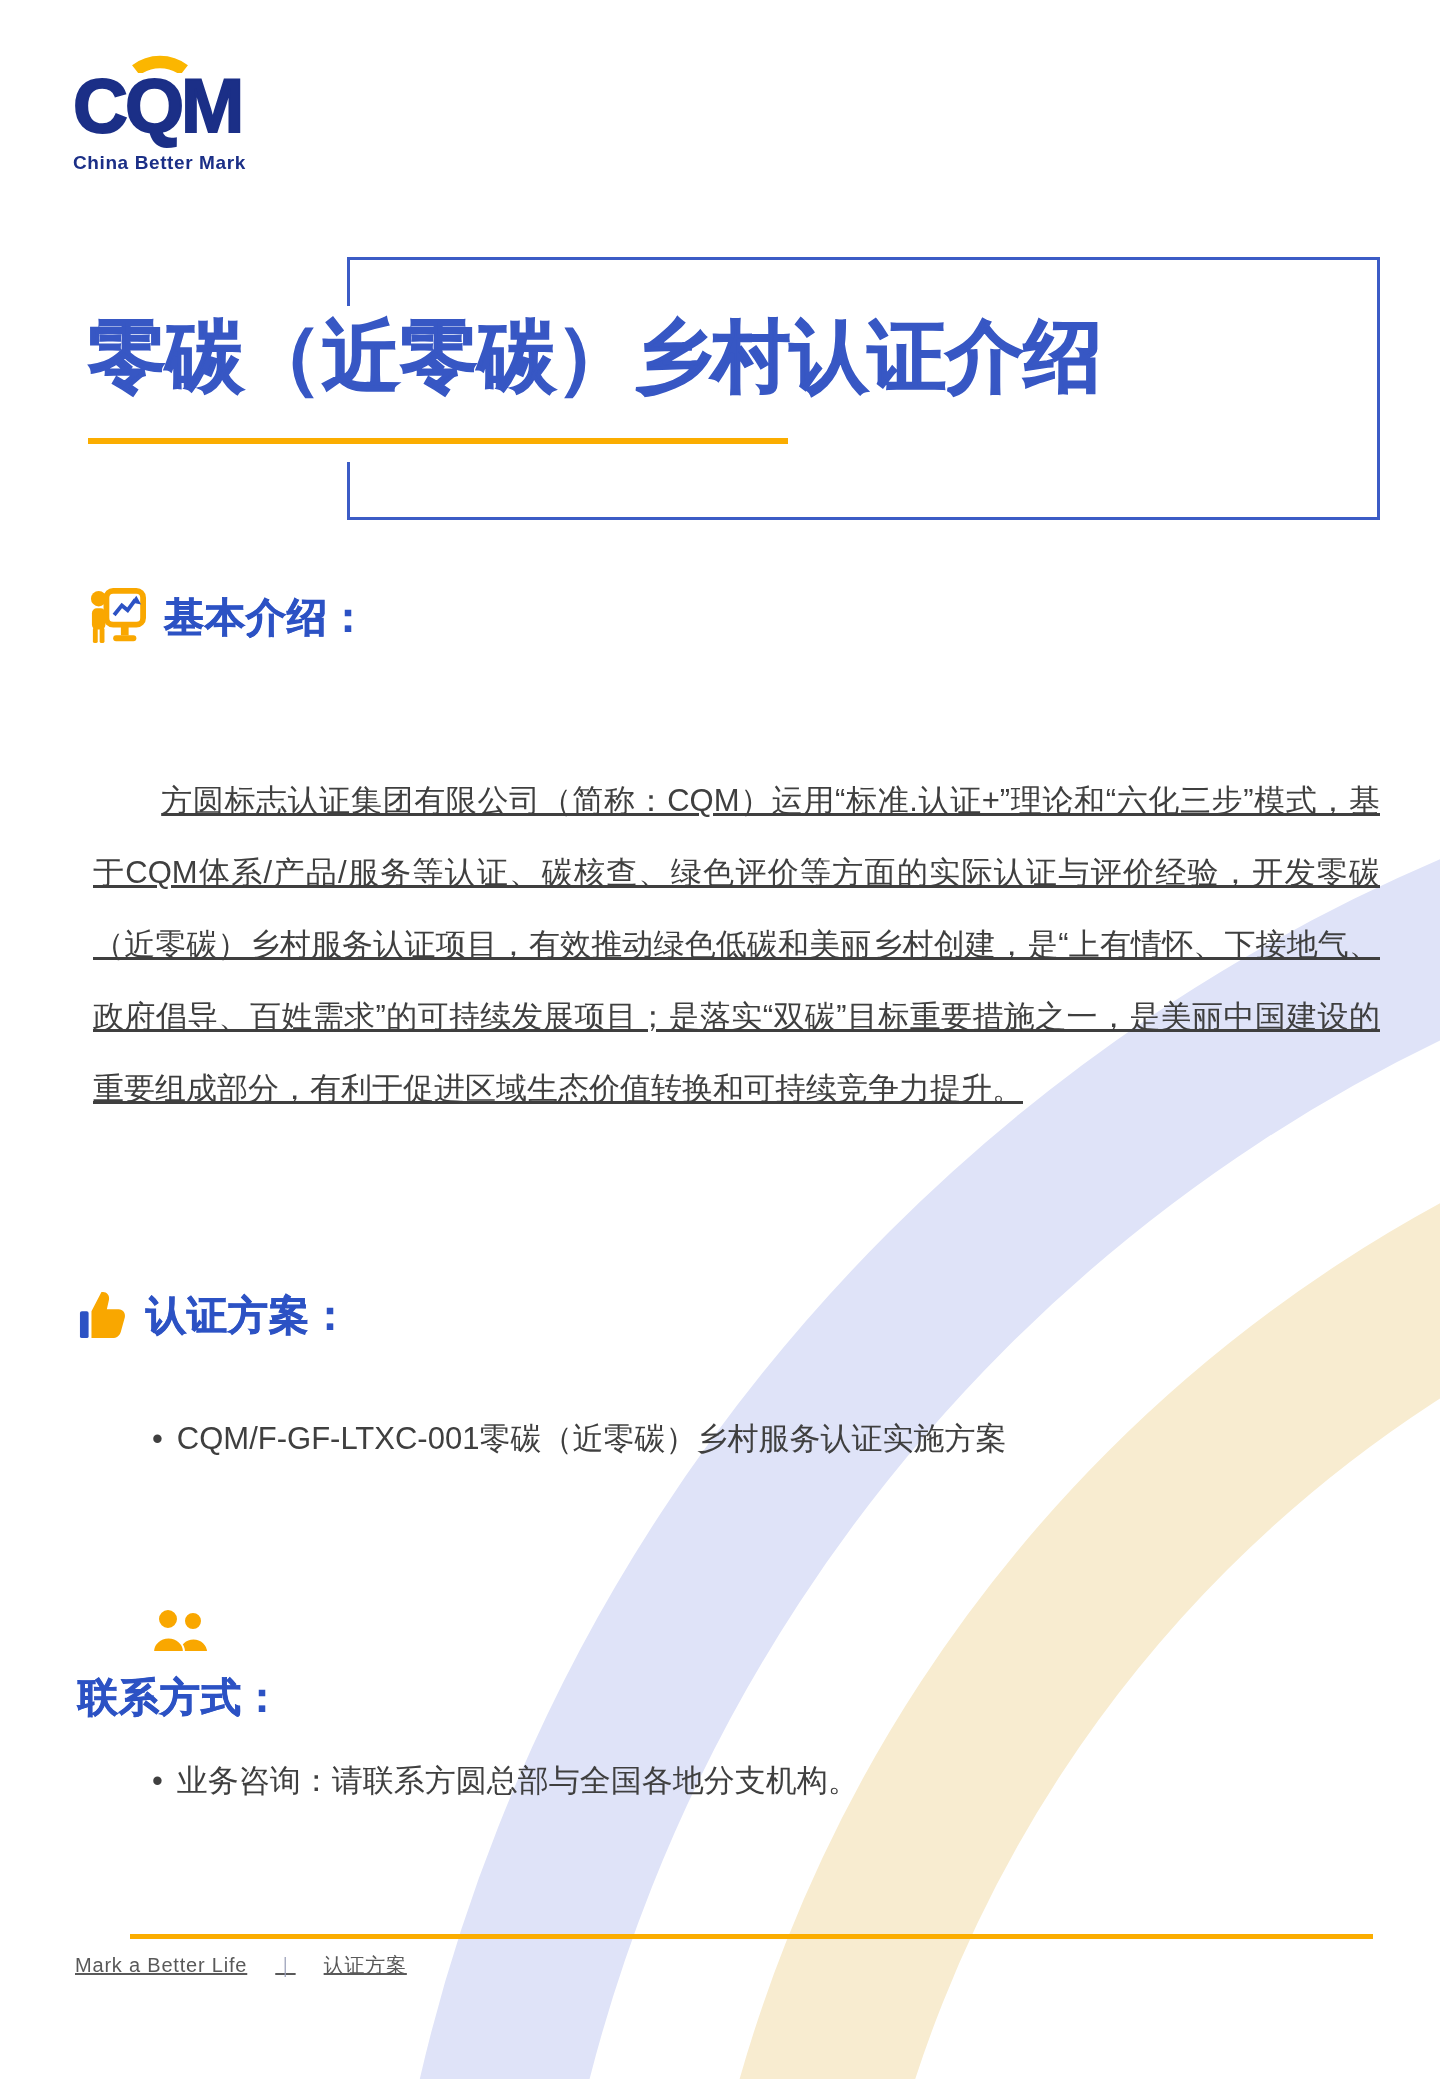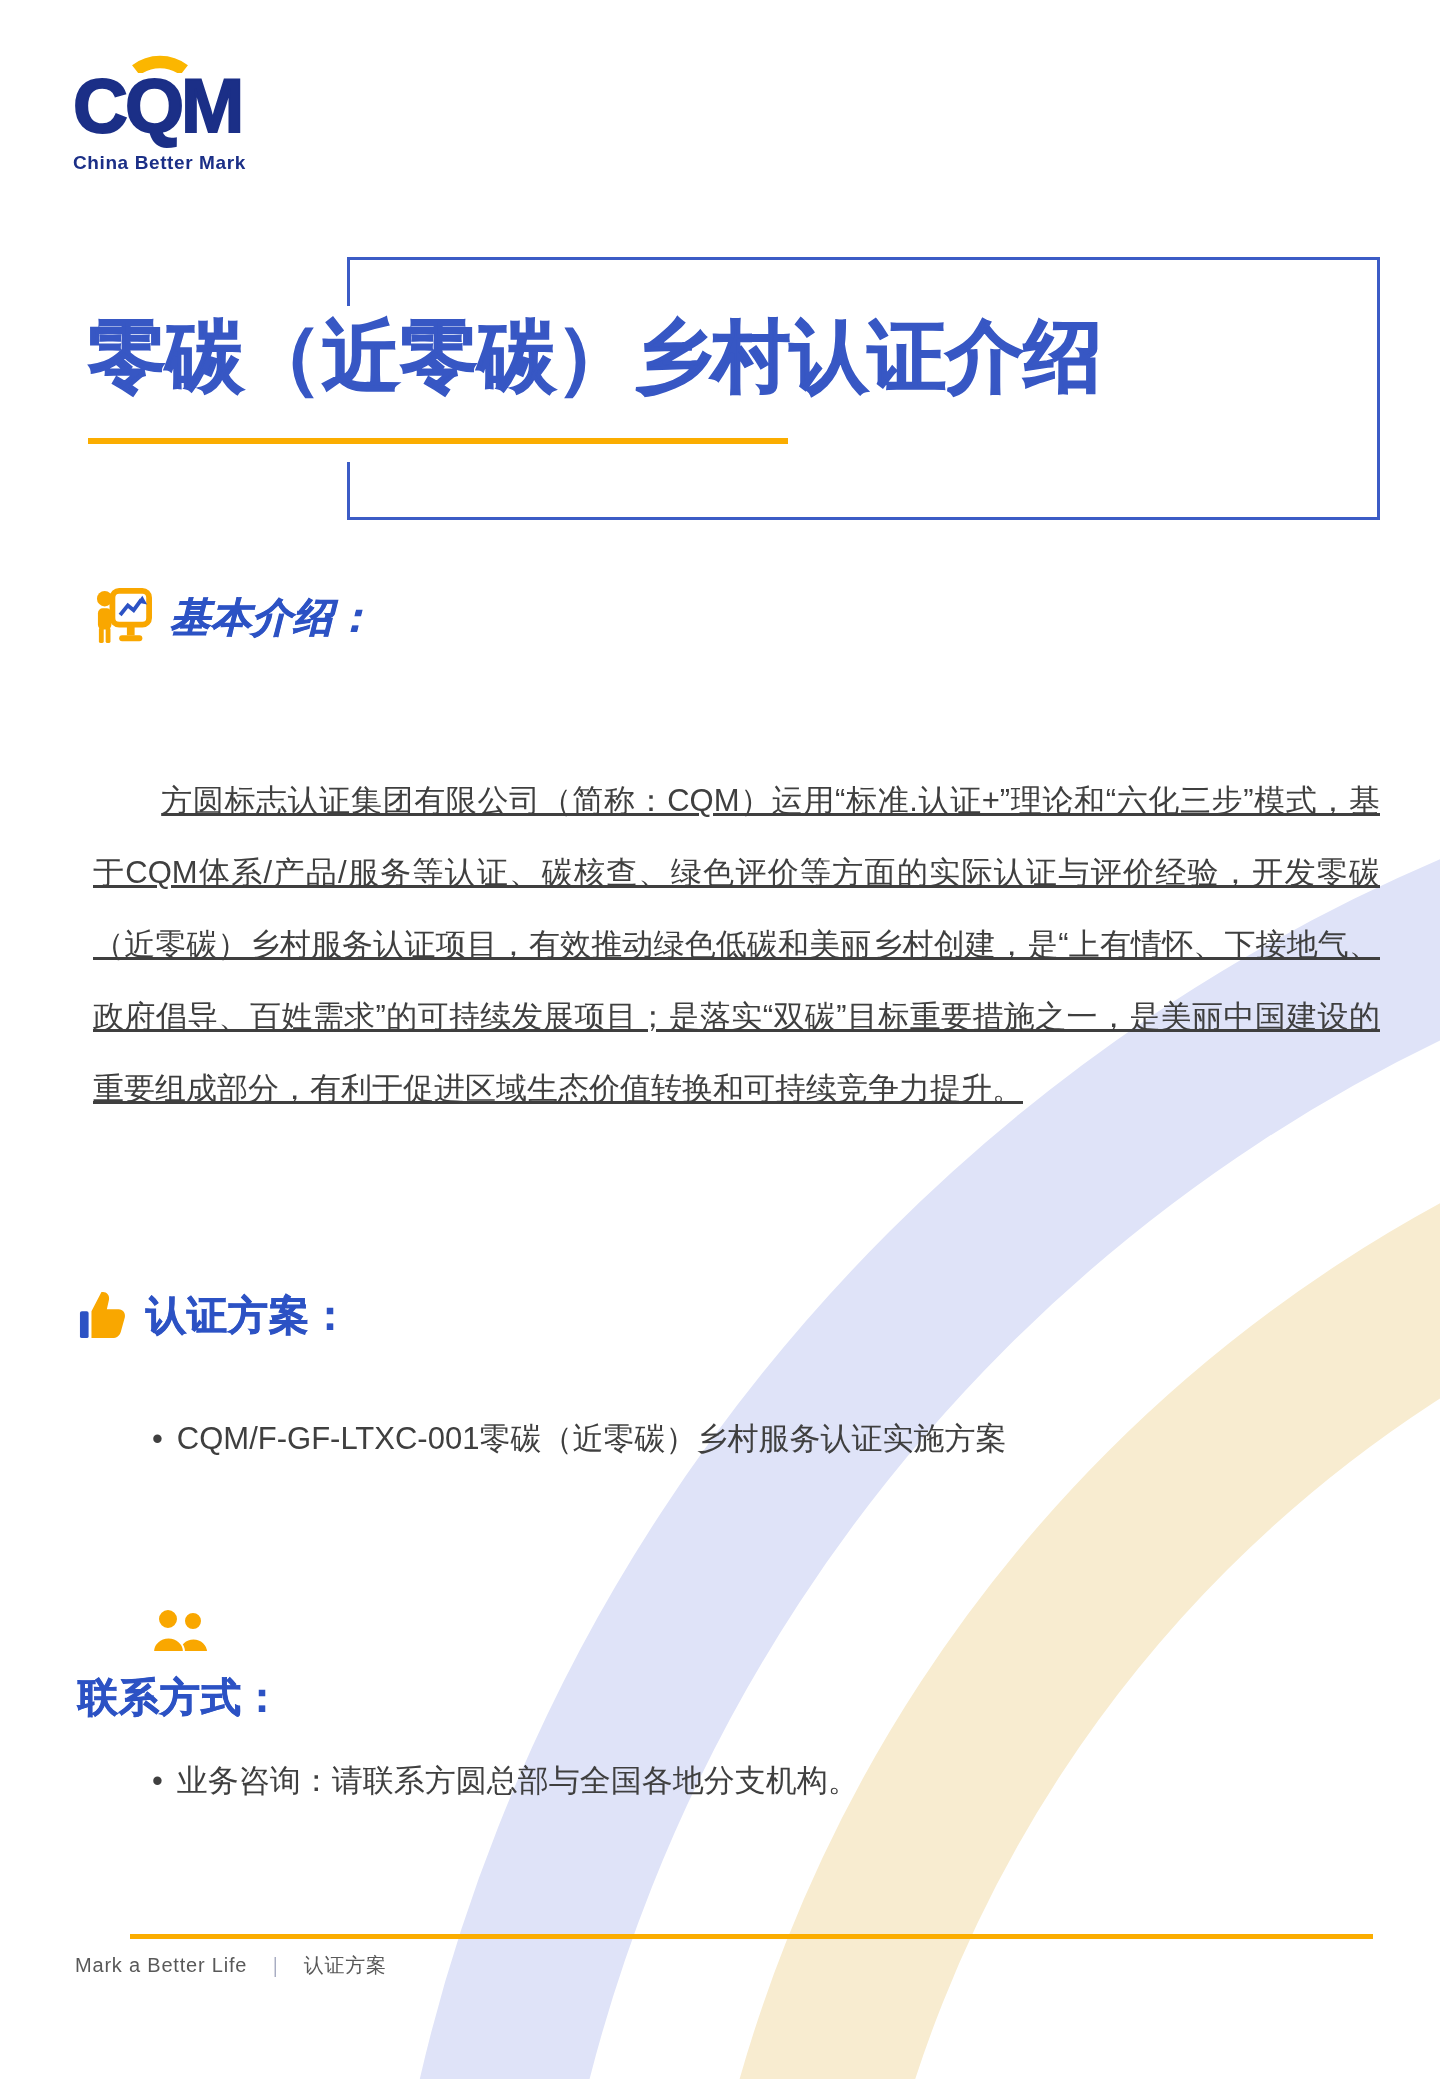--- a/index.html
+++ b/index.html
@@ -26,38 +26,38 @@
                  padding:6px 26px 18px 8px; z-index:2; }
   .page-title { margin:0; font-size:78px; line-height:1.15; font-weight:900; white-space:nowrap;
                 color:#3757c4; -webkit-text-stroke:1.5px #3757c4; }
   .title-underline { width:700px; height:6px; background:#fbad00; margin-top:36px; }
 
   
   .sec-heading { position:absolute; display:flex; align-items:center; gap:18px; z-index:2;
                  font-size:40px; font-weight:800; letter-spacing:1px; color:#2c52c4;
                  -webkit-text-stroke:0.8px #2c52c4; }
   .sec-heading .icon { display:inline-flex; flex:0 0 auto; }
-  #heading-intro   { left:96px; top:588px;font-style:italic; }
+  #heading-intro   { left:90px; top:588px; }
   #heading-scheme  { left:78px; top:1288px; }
   #heading-contact { left:78px; top:1608px;flex-direction:column; }
 
   
   .para { position:absolute; left:93px; top:734px; width:1287px; z-index:2;
           font-size:31px; line-height:72px; color:#3f3f3f; text-align:justify; text-indent:2.2em;text-decoration:underline; }
   .bullet { position:absolute; display:flex; align-items:flex-start; z-index:2;
             font-size:31px; line-height:46px; color:#3f3f3f; }
   .bullet .dot { margin-right:14px; }
   #bullet-scheme  { left:152px; top:1416px; }
   #bullet-contact { left:152px; top:1758px; }
 
   
   .footer-divider { position:absolute; left:130px; top:1934px; width:1243px; height:5px;
                     background:#fbad00; z-index:2; }
   .footer { position:absolute; left:75px; top:1952px; z-index:2; display:flex; align-items:center;
-            gap:18px; font-size:20px; letter-spacing:0.8px; color:#595959; }
+            gap:28px; font-size:20px; letter-spacing:0.8px; color:#595959;text-decoration:underline; }
   .footer .sep { color:#9aa0b8; font-size:20px; }
 </style>
 </head>
 <body>
 
 <div class="page">
 
   <div class="ring ring-blue"></div>
   <div class="ring ring-cream"></div>
 

